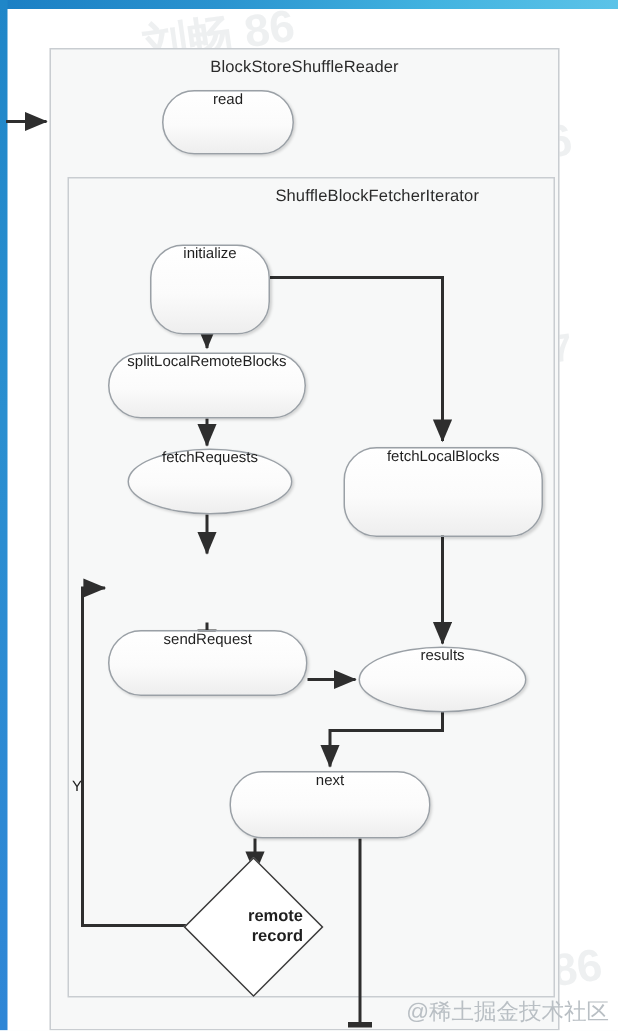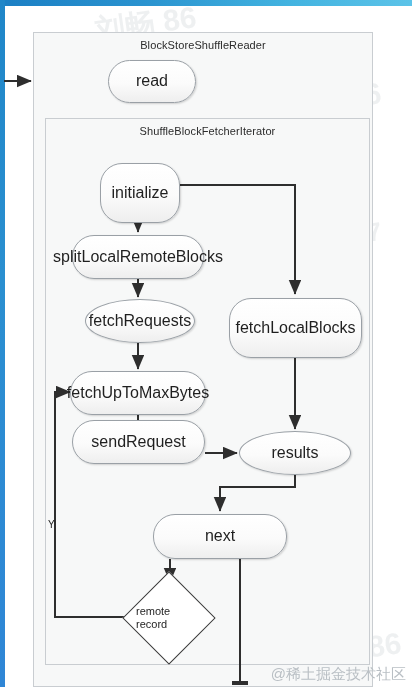--- a/index.html
+++ b/index.html
@@ -51,42 +51,41 @@
   }
 
   
   .container {
     position: absolute;
     background: #f7f8f8;
     border: 1px solid #c9cdd1;
     box-sizing: border-box;
   }
   .container-outer { left: 33px;  top: 32px;  width: 340px; height: 655px; }
-  .container-inner { left: 45px;  top: 118px; width: 325px; height: 547px; }
+  .container-inner { left: 45px;  top: 118px; width: 325px; height: 547px; padding-left: 44px; }
 
   .container-title {
     position: absolute;
     width: 100%;
     text-align: center;
     font-size: 11px;
     color: #2b2b2b;
     letter-spacing: 0.1px;
   }
   .container-outer > .container-title { top: 6px; text-align: center; }
   .container-inner > .container-title { top: 6px; }
 
   
   .node {
     position: absolute;
     box-sizing: border-box;
     display: flex;
-    align-items: center;
     justify-content: center;
     text-align: center;
-    font-size: 16px;
+    font-size: 10px;
     color: #1f1f1f;
     background: linear-gradient(to bottom, #ffffff 0%, #fbfbfb 55%, #eeeeee 100%);
     border: 1px solid #9aa0a6;
     box-shadow: 1px 1px 2px rgba(0,0,0,0.16);
     line-height: 1.15;
   }
   .node.rrect  { border-radius: 22px; }
   .node.ellipse{ border-radius: 50%; }
 
   .diamond-wrap {
@@ -100,26 +99,27 @@
     border: 1px solid #3a3a3a;
     box-sizing: border-box;
     transform: rotate(45deg);
   }
   .diamond-label {
     position: absolute;
     left: 0; top: 0;
     width: 100%; height: 100%;
     display: flex;
     flex-direction: column;
-    align-items: flex-start;
+    align-items: flex-end;
     justify-content: center;
     font-size: 11px;
     color: #1f1f1f;
     line-height: 1.2;
     text-align: center;
+    font-weight: bold;
   }
 
   .edge-label {
     position: absolute;
     font-size: 10px;
     color: #222;
   }
 
   svg.edges {
     position: absolute;
@@ -198,23 +198,20 @@
   </div>
 
   <div class="node rrect" style="left:72px;  top:235px; width:132px; height:44px;">
     <span>splitLocalRemoteBlocks</span>
   </div>
 
   <div class="node ellipse" style="left:85px; top:299px; width:110px; height:44px;">
     <span>fetchRequests</span>
   </div>
 
-  <div class="node rrect" style="left:70px;  top:371px; width:136px; height:44px;">
-    <span>fetchUpToMaxBytes</span>
-  </div>
 
   <div class="node rrect" style="left:72px;  top:420px; width:133px; height:44px;">
     <span>sendRequest</span>
   </div>
 
   <div class="node rrect" style="left:229px; top:298px; width:133px; height:60px;">
     <span>fetchLocalBlocks</span>
   </div>
 
   <div class="node ellipse" style="left:239px; top:431px; width:112px; height:44px;">

